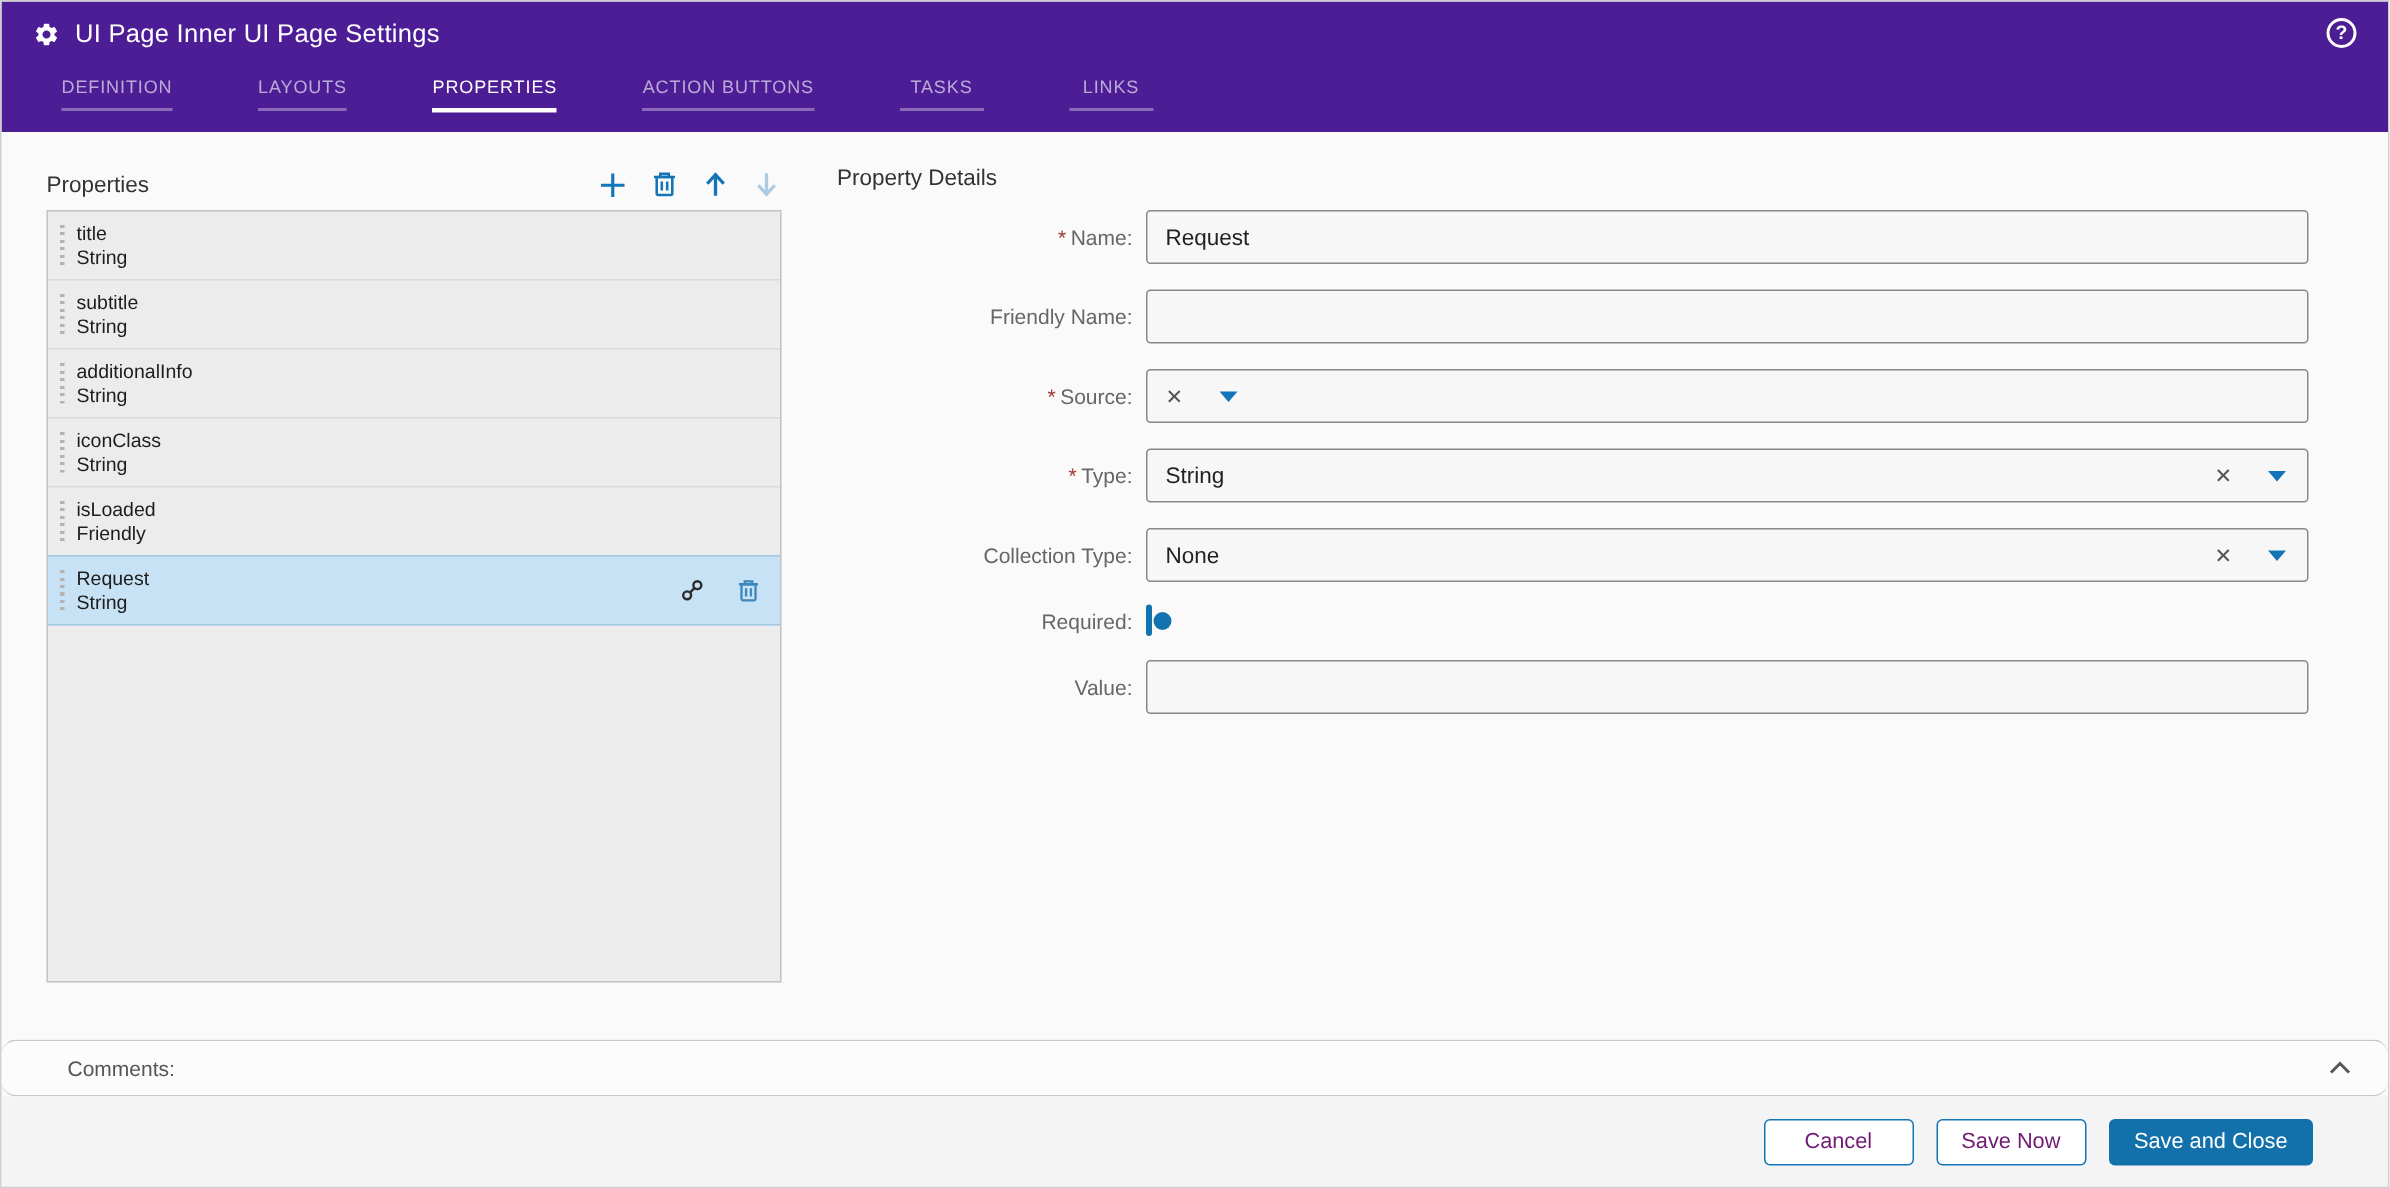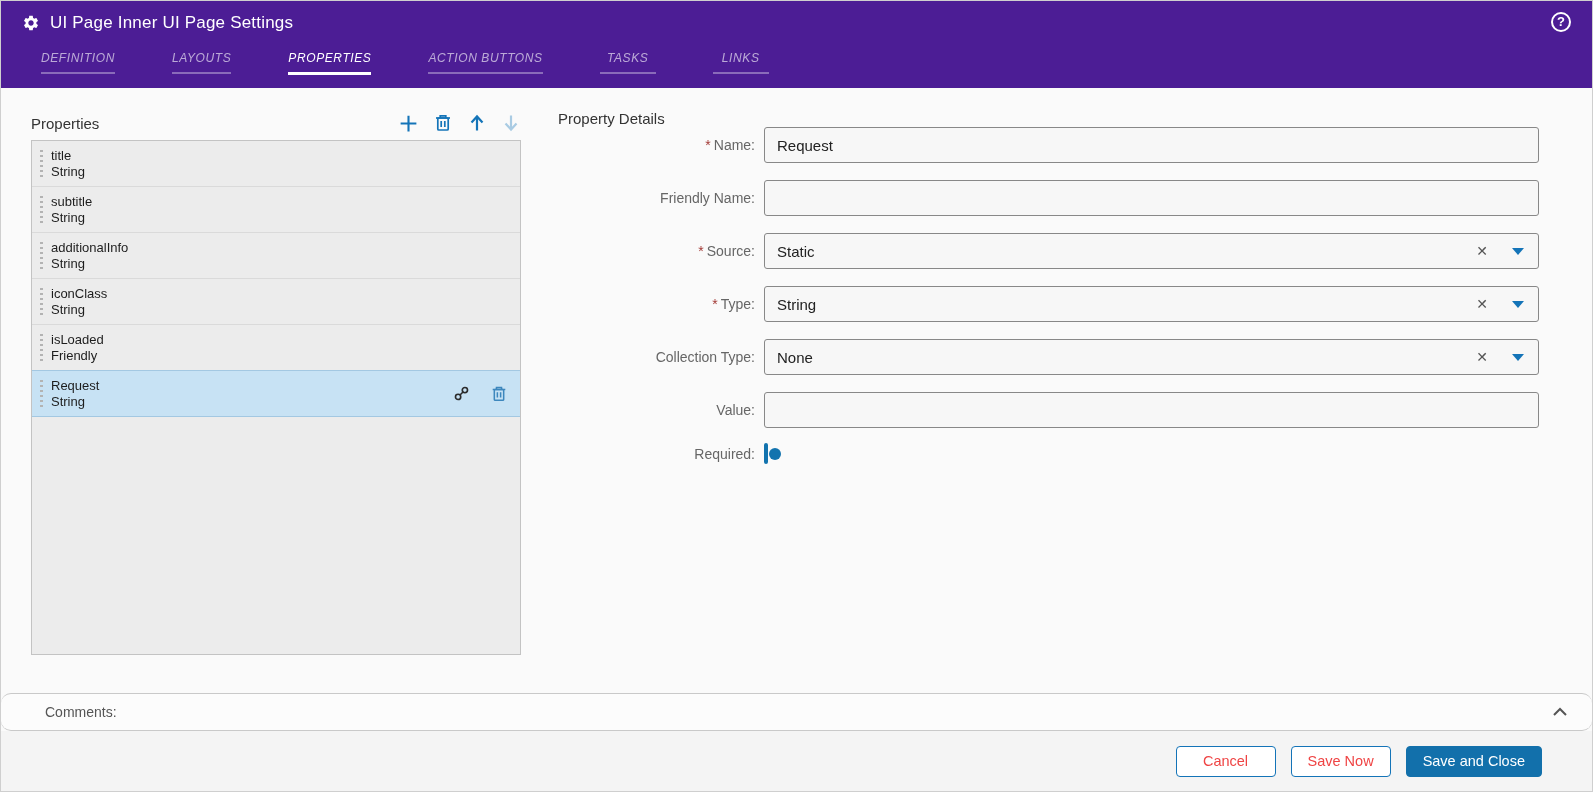--- a/index.html
+++ b/index.html
@@ -18,21 +18,21 @@
   .gear-icon { width:18px; height:18px; margin-right:10px; display:block; }
   .header-title { font-size:17px; letter-spacing:.2px; }
   .help-icon {
     position:absolute; right:21px; top:11px; width:20px; height:20px;
     border:2px solid #fff; border-radius:50%; color:#fff;
     font-size:13px; font-weight:bold; line-height:16px; text-align:center; cursor:pointer;
   }
 
   .tabs { display:flex; padding:0 30px; gap:37px; height:44px; align-items:flex-start; }
   .tab { display:flex; flex-direction:column; align-items:center; padding:7px 10px 0 10px; cursor:pointer; }
-  .tab-label { font-size:12px; letter-spacing:.6px; color:rgba(255,255,255,.62); white-space:nowrap;font-style:italic; }
+  .tab-label { font-size:12px; letter-spacing:.6px; color:rgba(255,255,255,.62); white-space:nowrap; }
   .tab-underline { margin-top:7px; height:2px; width:100%; min-width:56px; background:rgba(255,255,255,.35); }
   .tab.active .tab-label { color:#fff; }
   .tab.active .tab-underline { background:#fff; height:3px; }
 
   
   .content { flex:1; display:flex; padding:22px 53px 0 30px; overflow:hidden; }
 
   .left-col { width:490px; flex:none; display:flex; flex-direction:column; }
   .panel-head { display:flex; align-items:center; height:26px; margin-bottom:4px; }
   .panel-title { font-size:15px; color:#333; flex:1; }
@@ -44,21 +44,21 @@
   .prop-list { border:1px solid #c3c3c3; background:#ececec; height:515px; overflow:hidden; }
   .prop-row { height:46px; display:flex; align-items:center; padding:0 12px 0 8px; border-bottom:1px solid #dadada; cursor:pointer; }
   .drag-handle { width:3px; height:27px; margin-right:8px; flex:none;
     background:repeating-linear-gradient(to bottom,#b3b3b3 0 2px, transparent 2px 5px); }
   .prop-text { display:flex; flex-direction:column; font-size:13px; color:#1d1d1d; line-height:16px; }
   .prop-row.selected { background:#c7e2f4; border-top:1px solid #a3c8e2; border-bottom:1px solid #a3c8e2; height:47px; margin-top:-1px; }
   .row-actions { margin-left:auto; display:flex; gap:18px; align-items:center; }
   .row-actions .icon-btn { width:19px; height:19px; }
 
   .right-col { flex:1; margin-left:37px; }
-  .details-title { font-size:15px; color:#333; }
+  .details-title { font-size:15px; color:#333; margin-bottom:13px; }
   .form-row { display:flex; align-items:center; margin-bottom:17px; }
   .form-row.toggle-row { margin-top:5px; }
   .form-label { width:206px; flex:none; text-align:right; padding-right:9px; font-size:14px; color:#666; }
   .req-star { color:#a33a36; margin-right:3px; font-size:14px; }
   .control { flex:1; }
   .text-input {
     width:100%; height:36px; background:#f7f7f7; border:1px solid #888;
     border-radius:3px; font-size:15px; color:#222; padding:0 12px;
     font-family:inherit; outline:none;
   }
@@ -78,21 +78,21 @@
     flex:none; height:38px; background:#fcfcfc;
     border-top:1px solid #c9c9c9; border-bottom:1px solid #c9c9c9;
     display:flex; align-items:center; padding:0 22px 0 44px;border-radius:10px;
   }
   .comments-label { font-size:14px; color:#555; }
   .comments-collapse { margin-left:auto; cursor:pointer; width:20px; height:20px; }
 
   
   .footer { flex:none; height:60px; background:#f4f4f4; display:flex; align-items:center; justify-content:flex-end; gap:15px; padding-right:50px; }
   .btn { height:31px; min-width:100px; padding:0 16px; border-radius:4px; font-size:14.5px; font-family:inherit; cursor:pointer; }
-  .btn.outline { background:#fff; border:1px solid #1474b8; color:#ef4444; }
+  .btn.outline { background:#fff; border:1px solid #1474b8; color:#701a75; }
   .btn.primary { background:#1270ab; border:1px solid #1270ab; color:#ffffff; min-width:124px; }
 </style>
 </head>
 <body>
 
 <div class="app">
 
   <div class="header">
     <div class="header-top">
       <svg class="gear-icon" viewBox="0 0 24 24" fill="#ffffff">
@@ -236,21 +236,20 @@
 
       <div class="form-row">
         <span class="form-label"><span>Friendly Name:</span></span>
         <span class="control"><input class="text-input" type="text" value="" style=""></span>
       </div>
 
       <div class="form-row">
         <span class="form-label"><span class="req-star">*</span><span>Source:</span></span>
         <span class="control">
           <span class="select-box">
-            <span class="select-value">Static</span>
             <span class="clear-x">✕</span>
             <span class="caret-down"></span>
           </span>
         </span>
       </div>
 
       <div class="form-row">
         <span class="form-label"><span class="req-star">*</span><span>Type:</span></span>
         <span class="control">
           <span class="select-box">
@@ -265,32 +264,32 @@
         <span class="form-label"><span>Collection Type:</span></span>
         <span class="control">
           <span class="select-box">
             <span class="select-value">None</span>
             <span class="clear-x">✕</span>
             <span class="caret-down"></span>
           </span>
         </span>
       </div>
 
-      <div class="form-row">
-        <span class="form-label"><span>Value:</span></span>
-        <span class="control"><input class="text-input" type="text" value="" style=""></span>
-      </div>
-
       <div class="form-row toggle-row">
         <span class="form-label"><span>Required:</span></span>
         <span class="control">
           <span class="toggle">
             <span class="toggle-knob"></span>
           </span>
         </span>
+      </div>
+
+      <div class="form-row">
+        <span class="form-label"><span>Value:</span></span>
+        <span class="control"><input class="text-input" type="text" value="" style=""></span>
       </div>
     </div>
   </div>
 
   <div class="comments-bar">
     <span class="comments-label">Comments:</span>
     <span class="comments-collapse">
       <svg width="20" height="20" viewBox="0 0 20 20" fill="none" stroke="#555" stroke-width="2">
           <path d="M4 13l6-6 6 6"></path>
         </svg>

